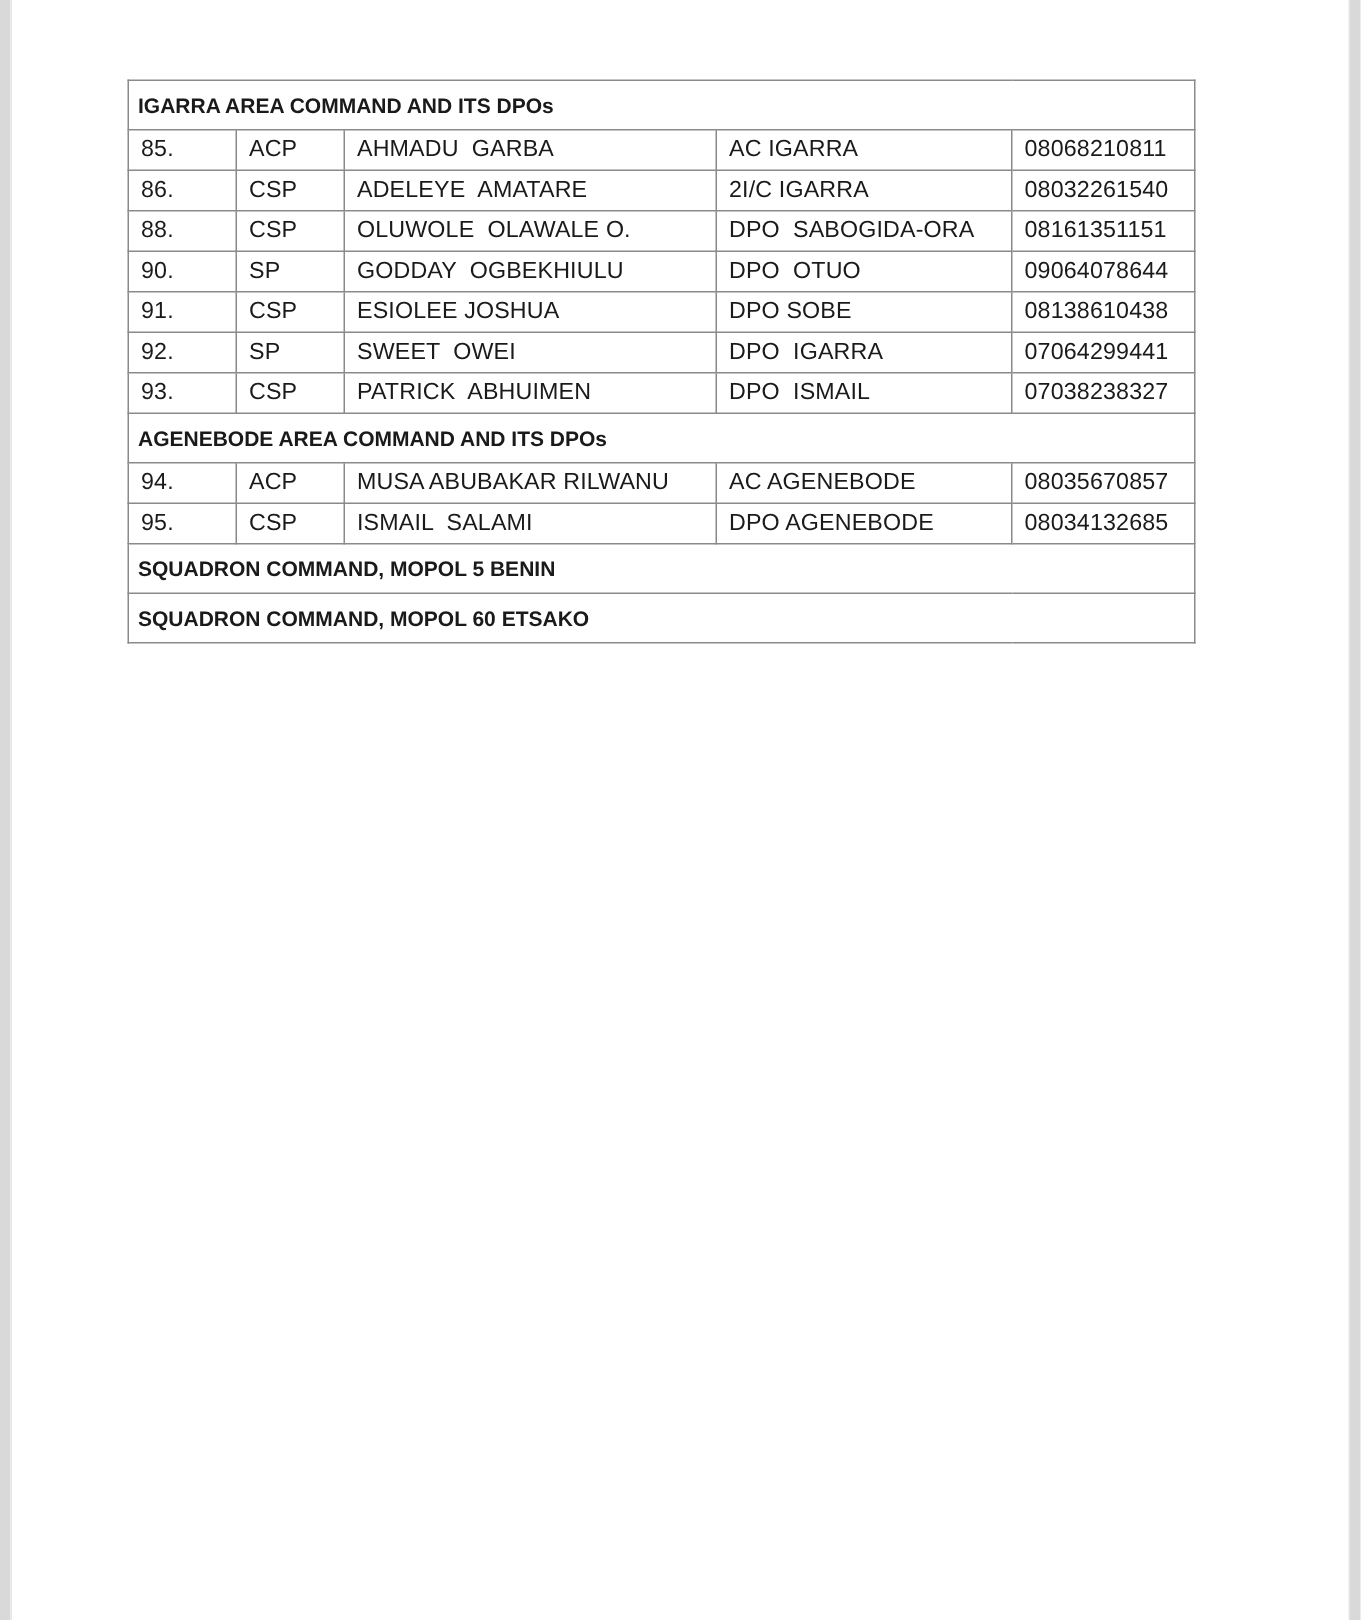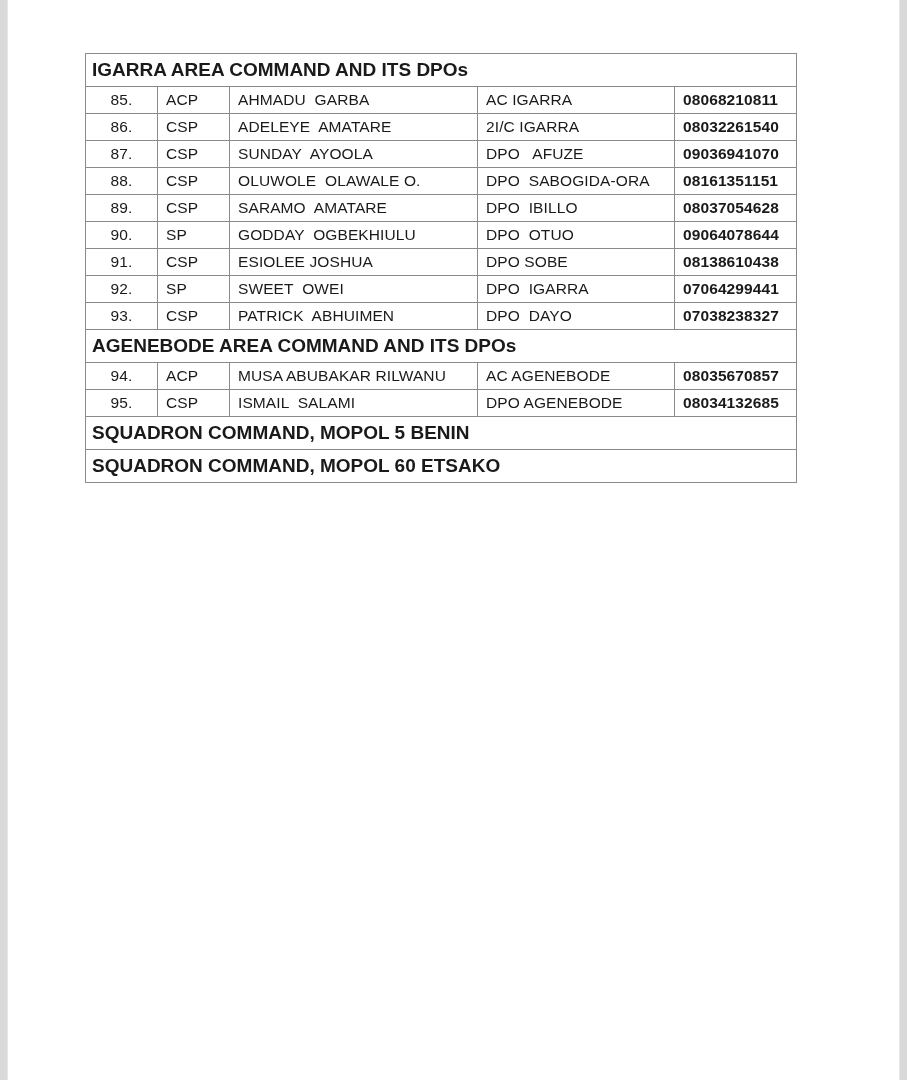--- a/index.html
+++ b/index.html
@@ -40,31 +40,31 @@
       height: 26px;
       line-height: 26px;
       white-space: pre;
       overflow: hidden;
       vertical-align: middle;
     }
     table.roster tr.section td {
       height: 32px;
       line-height: 32px;
       font-weight: bold;
-      font-size: 19px;
+      font-size: 14px;
       letter-spacing: 0px;
       padding-left: 6px;
     }
-    td.sn { text-align: center; padding-right: 6px; }
+    td.sn { text-align: left; padding-right: 6px; }
     col.c-sn   { width: 72px; }
     col.c-rank { width: 72px; }
     col.c-name { width: 248px; }
     col.c-post { width: 197px; }
     col.c-phone{ width: 122px; }
-    td.phone { letter-spacing: 0.3px; font-weight: bold; }
+    td.phone { letter-spacing: 0.3px; }
   </style>
 </head>
 <body>
 
 <div class="page">
   <table class="roster">
     <colgroup>
       <col class="c-sn">
         <col class="c-rank">
         <col class="c-name">
@@ -83,39 +83,25 @@
           <td class="phone">08068210811</td>
         </tr>
         <tr>
           <td class="sn">86.</td>
           <td>CSP</td>
           <td>ADELEYE  AMATARE</td>
           <td>2I/C IGARRA</td>
           <td class="phone">08032261540</td>
         </tr>
         <tr>
-          <td class="sn">87.</td>
-          <td>CSP</td>
-          <td>SUNDAY  AYOOLA</td>
-          <td>DPO   AFUZE</td>
-          <td class="phone">09036941070</td>
-        </tr>
-        <tr>
           <td class="sn">88.</td>
           <td>CSP</td>
           <td>OLUWOLE  OLAWALE O.</td>
           <td>DPO  SABOGIDA-ORA</td>
           <td class="phone">08161351151</td>
-        </tr>
-        <tr>
-          <td class="sn">89.</td>
-          <td>CSP</td>
-          <td>SARAMO  AMATARE</td>
-          <td>DPO  IBILLO</td>
-          <td class="phone">08037054628</td>
         </tr>
         <tr>
           <td class="sn">90.</td>
           <td>SP</td>
           <td>GODDAY  OGBEKHIULU</td>
           <td>DPO  OTUO</td>
           <td class="phone">09064078644</td>
         </tr>
         <tr>
           <td class="sn">91.</td>
@@ -128,21 +114,21 @@
           <td class="sn">92.</td>
           <td>SP</td>
           <td>SWEET  OWEI</td>
           <td>DPO  IGARRA</td>
           <td class="phone">07064299441</td>
         </tr>
         <tr>
           <td class="sn">93.</td>
           <td>CSP</td>
           <td>PATRICK  ABHUIMEN</td>
-          <td>DPO  DAYO</td>
+          <td>DPO  ISMAIL</td>
           <td class="phone">07038238327</td>
         </tr>
         <tr class="section">
           <td colspan="5">AGENEBODE AREA COMMAND AND ITS DPOs</td>
         </tr>
         <tr>
           <td class="sn">94.</td>
           <td>ACP</td>
           <td>MUSA ABUBAKAR RILWANU</td>
           <td>AC AGENEBODE</td>

